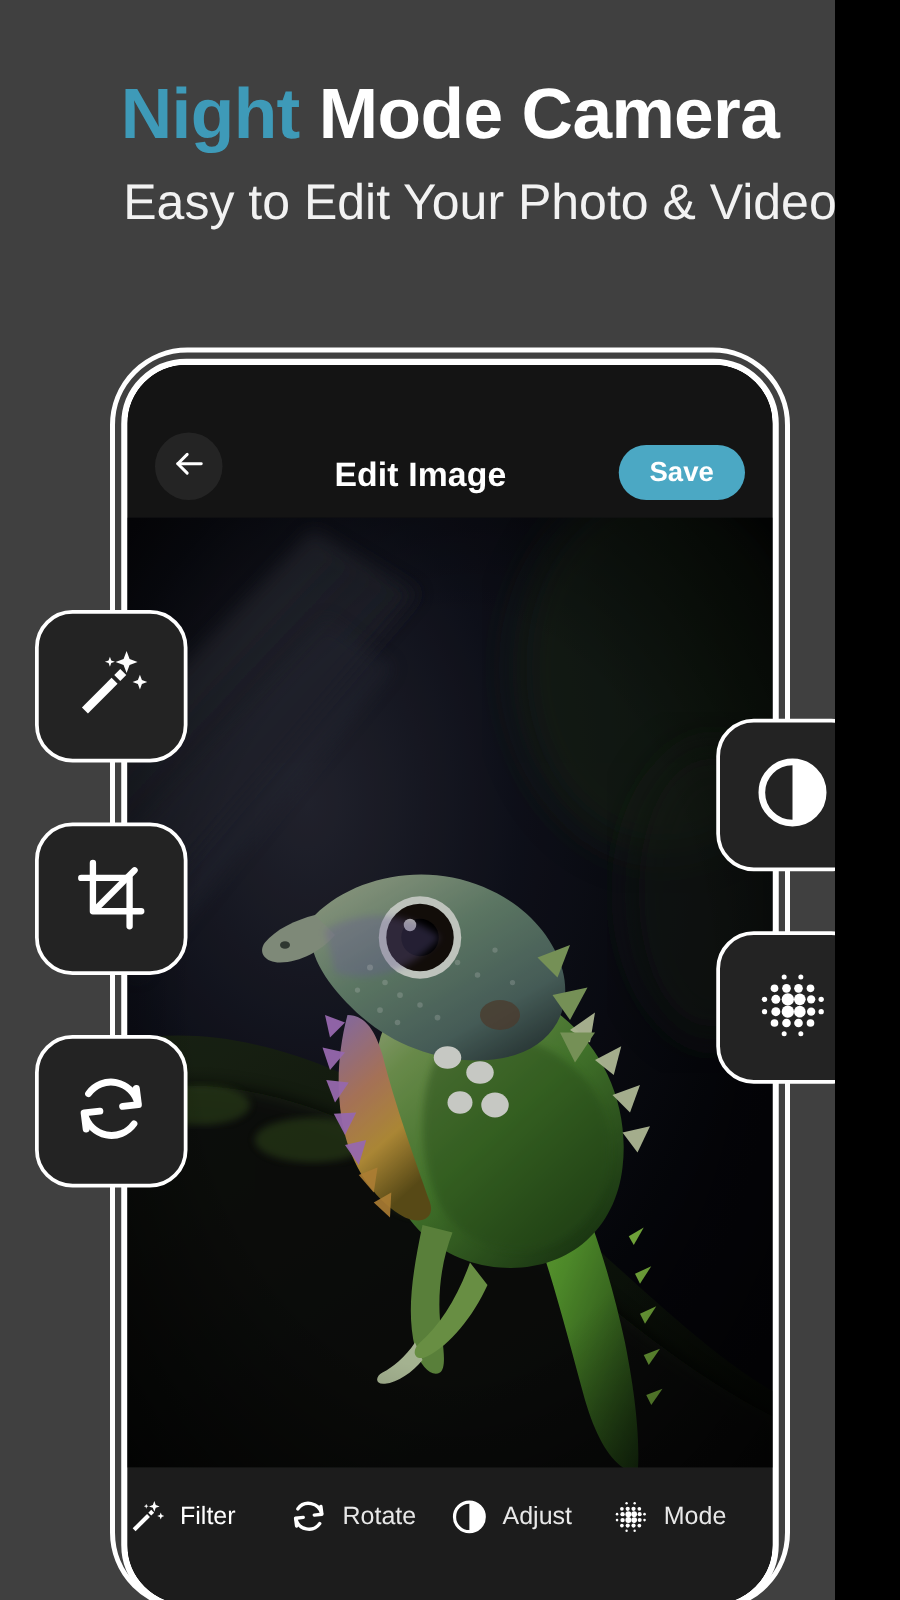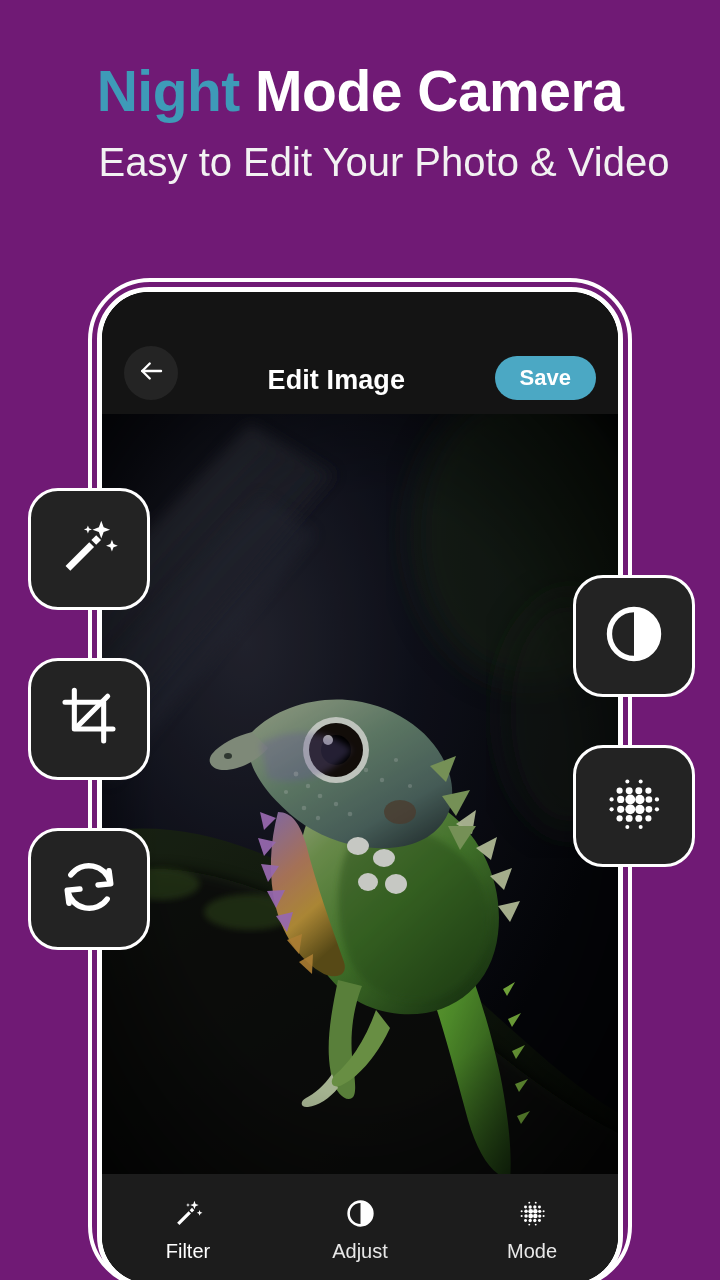--- a/index.html
+++ b/index.html
@@ -10,23 +10,23 @@
   body {
     width: 720px;
     height: 1280px;
     overflow: hidden;
     font-family: "Liberation Sans", sans-serif;
     -webkit-font-smoothing: antialiased;
   }
 
   .promo {
     position: relative;
-    width: 720px;
+    width: 668px;
     height: 1280px;
-    background: #701a75;
+    background: #404040;
     overflow: hidden;
   }
 
   
   .headline-block {
     position: absolute;
     top: 62px;
     left: 0;
     width: 720px;
     text-align: center;
@@ -162,21 +162,21 @@
     bottom: 0;
     background: #1c1c1c;
     display: flex;
     align-items: flex-start;
     padding-top: 22px;
     z-index: 4;
   }
   .tool {
     flex: 1 1 0;
     display: flex;
-    flex-direction: column;
+    flex-direction: row;
     align-items: center;
     gap: 11px;
   }
   .tool .ticon {
     height: 34px;
     display: flex;
     align-items: center;
     justify-content: center;
   }
   .tool .tlabel {
@@ -430,20 +430,32 @@
                 <path d="M16.6 2.2 L17.5 4.6 L19.9 5.5 L17.5 6.4 L16.6 8.8 L15.7 6.4 L13.3 5.5 L15.7 4.6 Z"></path>
                 <path d="M20.6 9.3 L21.2 10.9 L22.8 11.5 L21.2 12.1 L20.6 13.7 L20.0 12.1 L18.4 11.5 L20.0 10.9 Z"></path>
                 <path d="M11.6 3.9 L12.0 5.0 L13.1 5.4 L12.0 5.8 L11.6 6.9 L11.2 5.8 L10.1 5.4 L11.2 5.0 Z"></path>
               </svg>
             </span>
             <span class="tlabel">Filter</span>
 
           </div>
 
 
+          <div class="tool">
+            <span class="ticon">
+              <svg width="32" height="32" viewBox="0 0 24 24" fill="none" stroke="#ffffff" stroke-width="2" stroke-linecap="round">
+                <path d="M4.3 13.6 A8 8 0 0 0 18.6 16.4"></path>
+                <path d="M19.7 10.4 A8 8 0 0 0 5.4 7.6"></path>
+                <path d="M19.3 6.1 L19.9 10.8 L15.3 11.3" stroke-linejoin="round"></path>
+                <path d="M4.7 17.9 L4.1 13.2 L8.7 12.7" stroke-linejoin="round"></path>
+              </svg>
+            </span>
+            <span class="tlabel">Rotate</span>
+
+          </div>
 
           <div class="tool">
             <span class="ticon">
               <svg width="31" height="31" viewBox="0 0 24 24">
                 <circle cx="12" cy="12" r="9.2" fill="none" stroke="#ffffff" stroke-width="2"></circle>
                 <path d="M12 2.8 A9.2 9.2 0 0 1 12 21.2 Z" fill="#ffffff"></path>
               </svg>
             </span>
             <span class="tlabel">Adjust</span>
 

